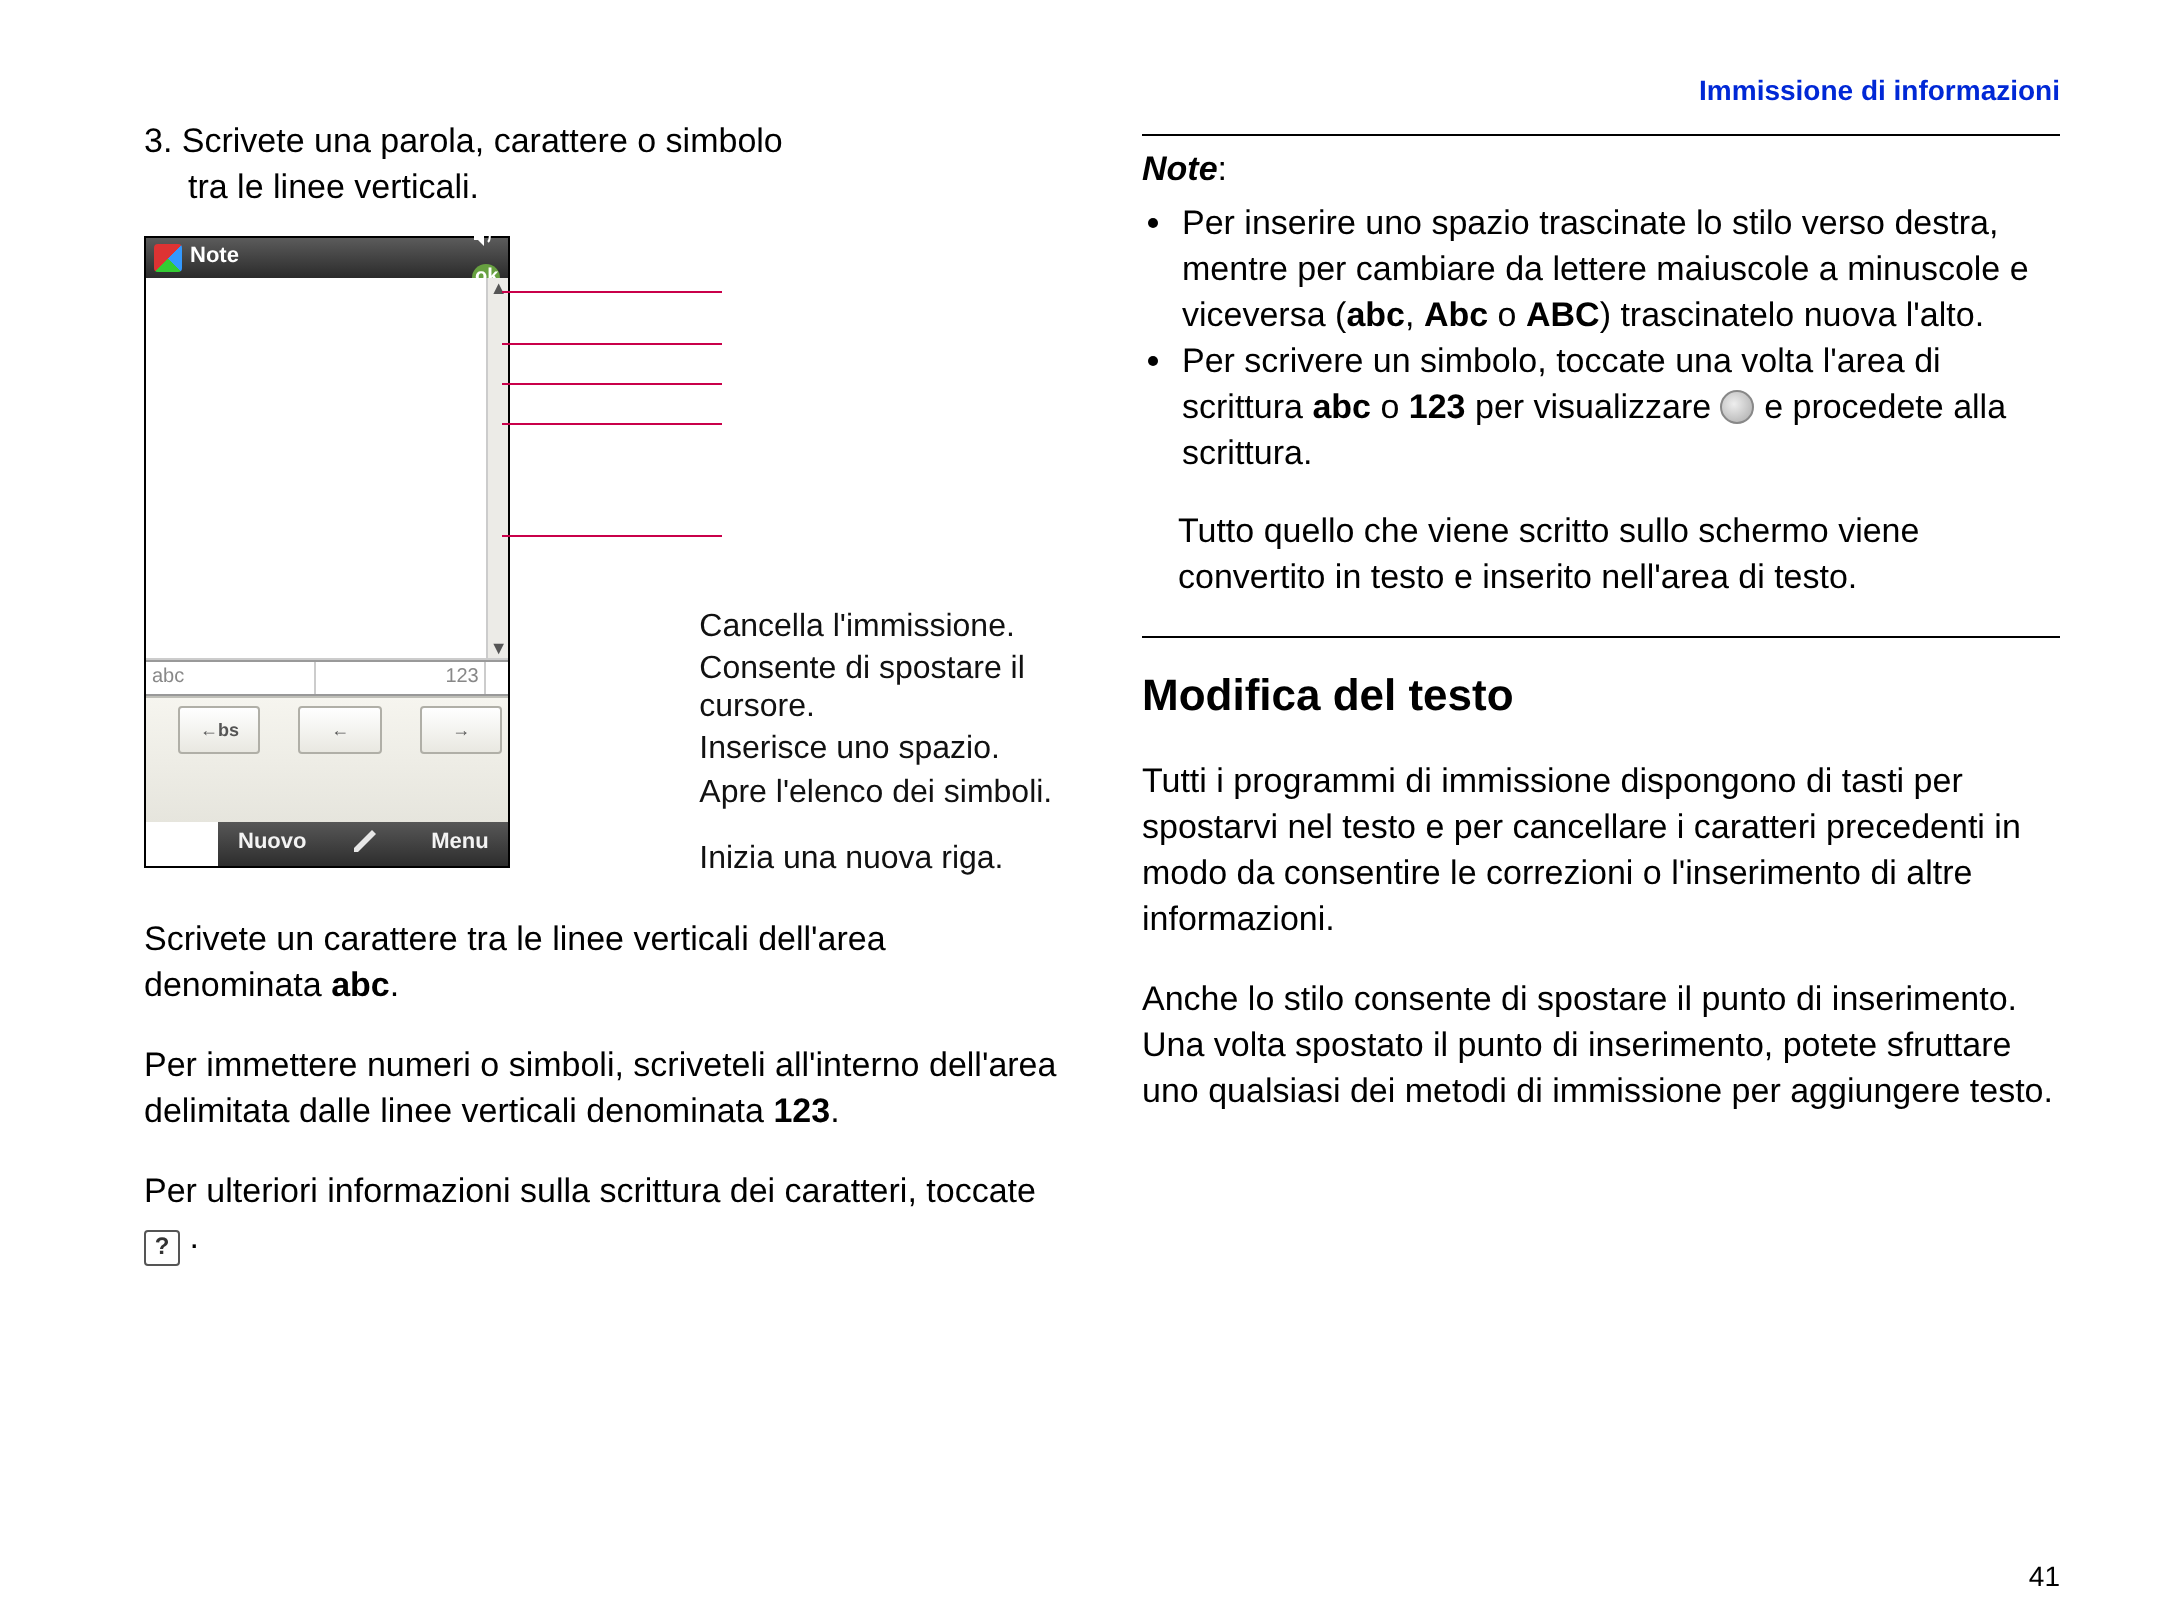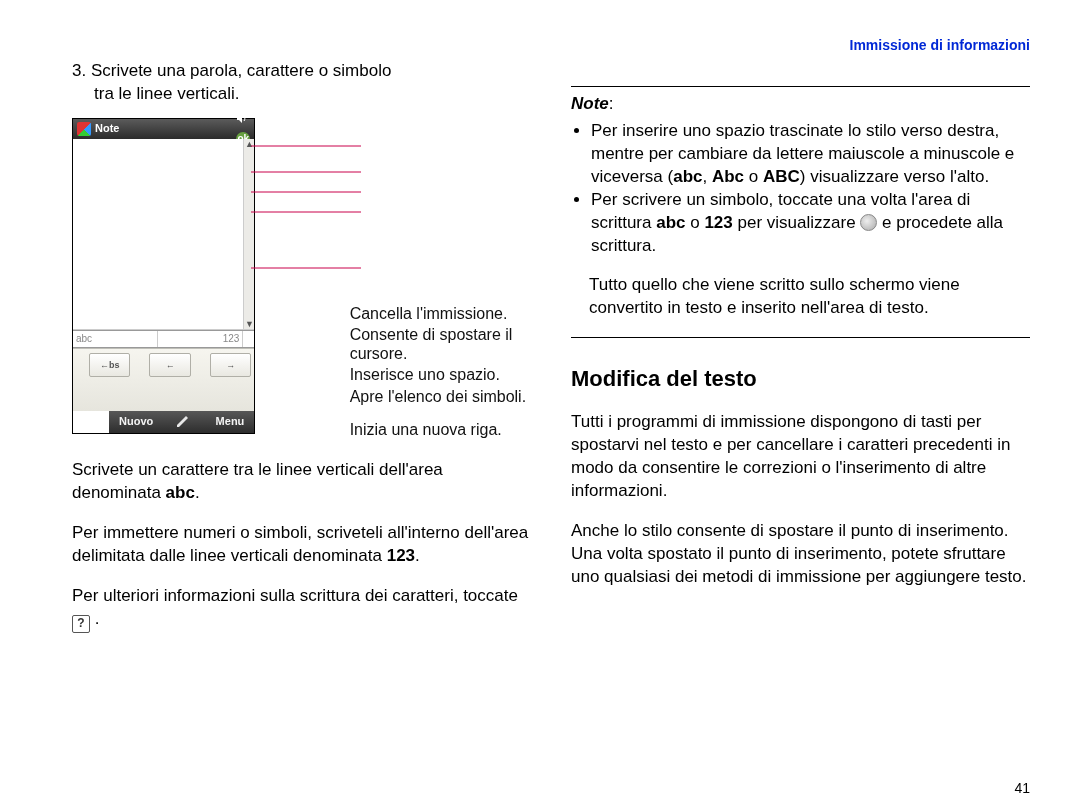--- a/index.html
+++ b/index.html
@@ -21,21 +21,21 @@
   .col {
     flex: 1;
     font-size: 17px;
     line-height: 1.35;
   }
   .header-right {
     text-align: right;
     color: #0028d6;
     font-weight: bold;
     font-size: 14px;
-    margin-bottom: 31px;
+    margin-bottom: 12px;
   }
   .step3 {
     margin: 24px 0 12px 0;
   }
   .device-block {
     display: flex;
     align-items: flex-start;
     gap: 4px;
     margin-bottom: 18px;
   }
@@ -119,21 +119,21 @@
   .callouts {
     font-size:16px;
     color:#111;
     line-height:1.2;
   }
   .callouts div { margin: 0 0 2px 0; }
   .callouts .last { margin-top: 14px; }
   hr.divider { border:none; border-top:1px solid #000; margin: 0 0 6px 0; }
   .note-label { font-style: italic; font-weight: bold; }
   ul.bullets { margin: 4px 0 10px 0; padding-left: 20px; }
-  .heading { font-size: 22px; font-weight: bold; margin: 26px 0 6px 0; }
+  .heading { font-size: 22px; font-weight: bold; margin: 14px 0 6px 0; }
   .pagenum { position:absolute; right:50px; bottom:14px; font-size:14px; }
   .q-icon {
     display:inline-block; width:16px; height:16px;
     border:1px solid #555; border-radius:2px;
     font-size:12px; line-height:15px; text-align:center;
     font-weight:bold; color:#333; vertical-align: -3px;
   }
   .circle-icon {
     display:inline-block; width:15px; height:15px; border-radius:50%;
     background: radial-gradient(circle at 40% 40%, #eee, #aaa);
@@ -239,21 +239,21 @@
   </div>
 
   <div class="col">
     <div class="header-right">Immissione di informazioni</div>
     <hr class="divider">
     <p style="margin:0 0 2px 0;">
       <span class="note-label">Note</span><span>:</span>
     </p>
     <ul class="bullets">
       <li>
-        <span>Per inserire uno spazio trascinate lo stilo verso destra, mentre per cambiare da lettere maiuscole a minuscole e viceversa (</span><b>abc</b><span>, </span><b>Abc</b><span> o </span><b>ABC</b><span>) visualizzare verso l'alto.</span>
+        <span>Per inserire uno spazio trascinate lo stilo verso destra, mentre per cambiare da lettere maiuscole a minuscole e viceversa (</span><b>abc</b><span>, </span><b>Abc</b><span> o </span><b>ABC</b><span>) trascinatelo nuova l'alto.</span>
       </li>
       <li>
         <span>Per scrivere un simbolo, toccate una volta l'area di scrittura </span><b>abc</b><span> o </span><b>123</b><span> per visualizzare </span>
         <span class="circle-icon"></span>
         <span> e procedete alla scrittura.</span>
       </li>
     </ul>
     <p style="margin-left:18px;">Tutto quello che viene scritto sullo schermo viene convertito in testo e inserito nell'area di testo.</p>
     <hr class="divider">
 

